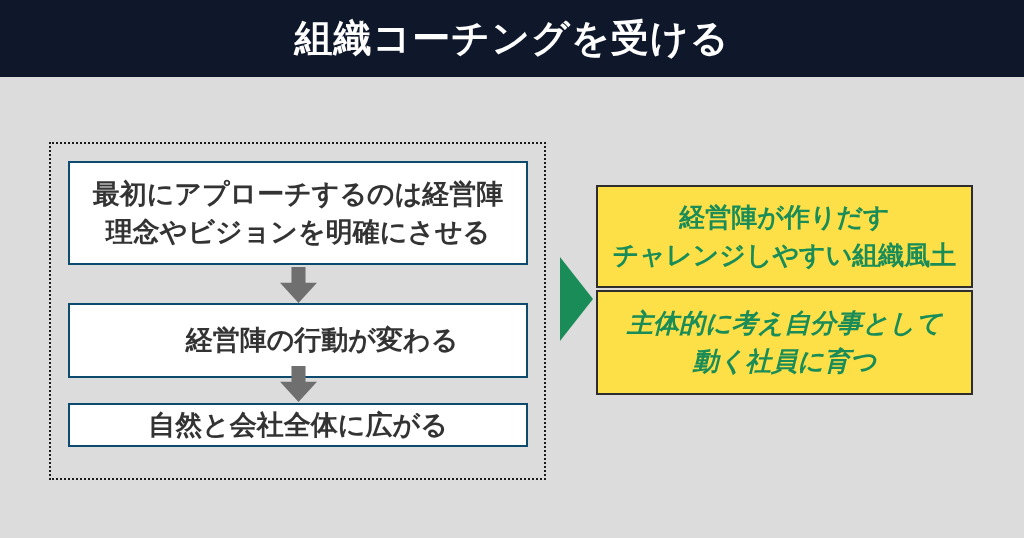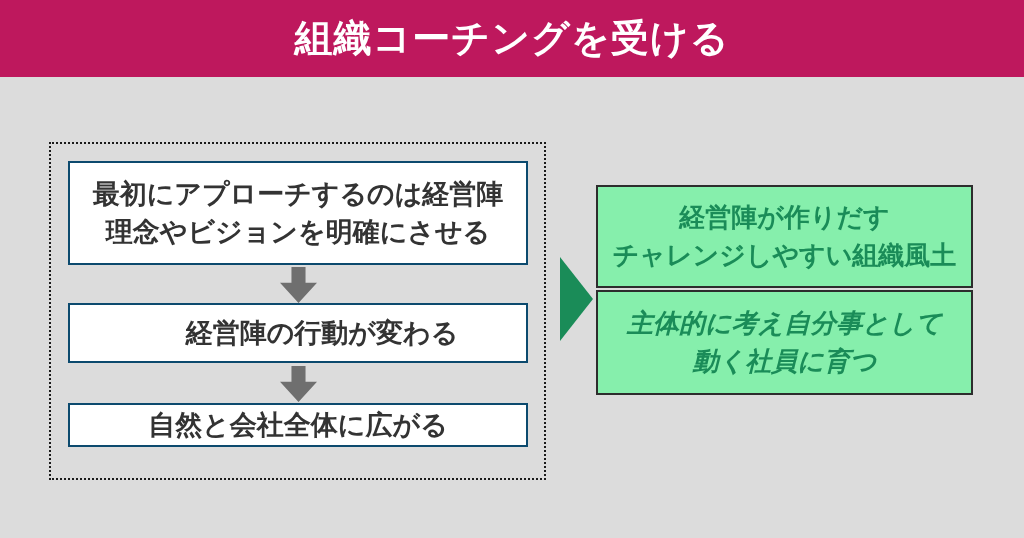--- a/index.html
+++ b/index.html
@@ -10,21 +10,21 @@
   .canvas {
     position: relative;
     width: 1024px; height: 538px;
     background: #dcdcdc;
     overflow: hidden;
   }
   .header {
     position: absolute;
     left: 0; top: 0;
     width: 1024px; height: 77px;
-    background: #be185d;
+    background: #0f172a;
     display: flex; align-items: center; justify-content: center;
   }
   .header-title {
     color: #ffffff;
     font-size: 38px;
     font-weight: bold;
     letter-spacing: 1px;
     white-space: nowrap;
   }
   .dotted-container {
@@ -42,21 +42,21 @@
     border: 2px solid #0c4a6e;
     display: flex; align-items: center; justify-content: center;
     text-align: center;
     color: #333333;
     font-weight: bold;
     font-size: 27px;
     line-height: 1.42;
     white-space: pre-line;
   }
   .step-1 { top: 161px; height: 104px; }
-  .step-2 { top: 303px; height: 60px; padding-left: 48px; }
+  .step-2 { top: 303px; height: 75px; padding-left: 48px; }
   .step-3 { top: 403px; height: 44px; }
   .down-arrow {
     position: absolute;
     left: 280px;
     width: 37px; height: 36px;
     background: #6f6f6f;
     clip-path: polygon(31% 0, 69% 0, 69% 44%, 100% 44%, 50% 100%, 0 44%, 31% 44%);
   }
   .down-arrow-1 { top: 267px; }
   .down-arrow-2 { top: 366px; }
@@ -64,21 +64,21 @@
     position: absolute;
     left: 560px; top: 257px;
     width: 33px; height: 84px;
     background: #1a8c58;
     clip-path: polygon(0 0, 100% 50%, 0 100%);
   }
   .result-box {
     position: absolute;
     left: 596px;
     width: 377px;
-    background: #86efac;
+    background: #fde047;
     border: 2px solid #2d2d2d;
     display: flex; align-items: center; justify-content: center;
     text-align: center;
     color: #1a8c58;
     font-weight: bold;
     font-size: 26px;
     line-height: 1.45;
     white-space: pre-line;
   }
   .result-1 { top: 185px; height: 103px; }

